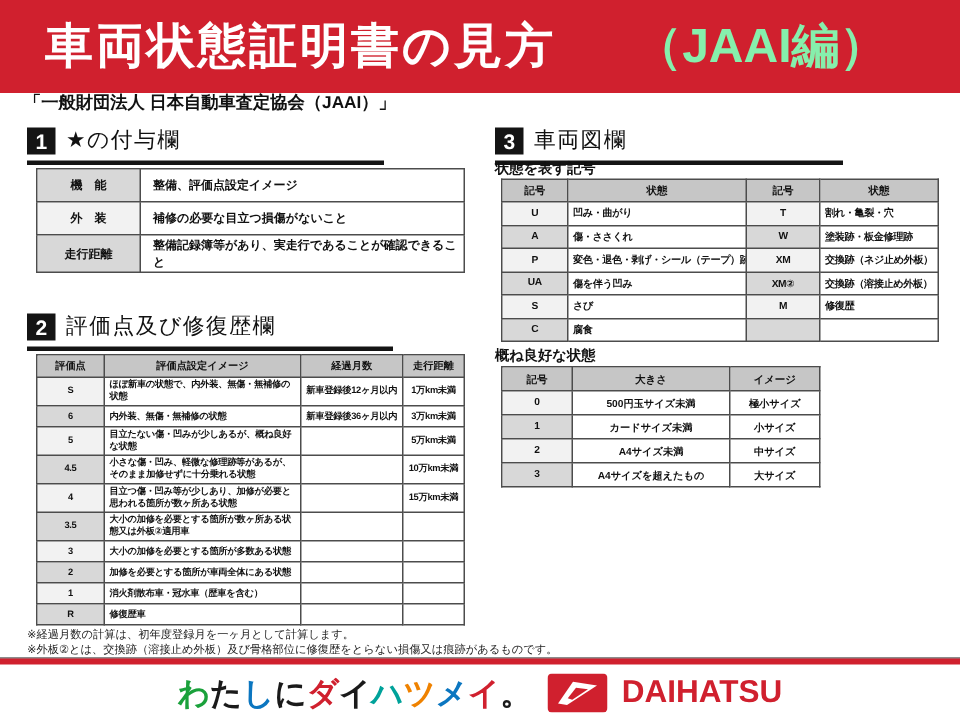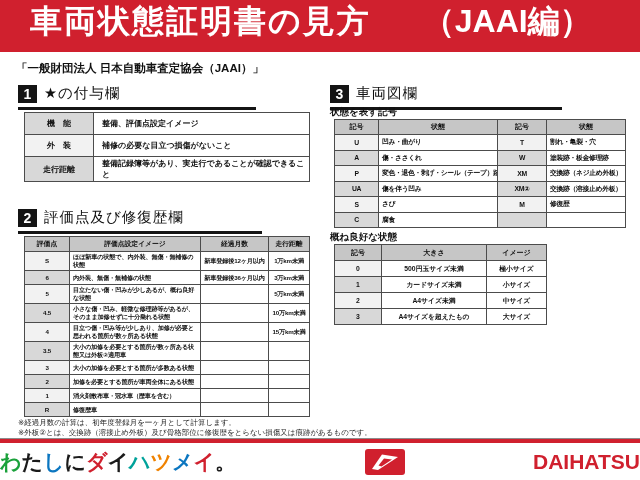--- a/index.html
+++ b/index.html
@@ -1,23 +1,23 @@
 <!DOCTYPE html>
 <html style="--red: #d0202e; --header_gray: #c6c6c6; --shade_light: #f2f2f2; --shade_dark: #d8d8d8;"><head>
 <meta charset="utf-8">
 <style>
   html,body{margin:0;padding:0;}
   body{
     width:640px;height:480px;position:relative;background:#fff;overflow:hidden;
     font-family:"Liberation Sans","DejaVu Sans",sans-serif;color:#111;
   }
-  .banner{position:absolute;top:0;left:0;width:640px;height:52px;background:var(--red);
-    display:flex;}
+  .banner{position:absolute;top:0;left:0;width:640px;height:62px;background:var(--red);
+    display:flex;align-items:center;}
   .banner .t{color:#fff;font-weight:bold;font-size:32px;margin-left:30px;letter-spacing:2px;white-space:nowrap;}
-  .banner .e{color:#ffffff;font-weight:bold;font-size:32px;margin-left:52px;white-space:nowrap;}
+  .banner .e{color:#86efac;font-weight:bold;font-size:32px;margin-left:52px;white-space:nowrap;}
   .subtitle{position:absolute;top:61px;left:16px;font-size:11.5px;font-weight:bold;}
 
   .sec{position:absolute;display:flex;align-items:flex-end;gap:7px;
     border-bottom:3px solid #141414;padding-bottom:4px;}
   .num{background:#141414;color:#fff;width:19px;height:18px;line-height:18px;
     text-align:center;font-weight:bold;font-size:14px;flex:0 0 auto;}
   .sectitle{font-size:14.5px;font-weight:normal;letter-spacing:1px;white-space:nowrap;}
 
   .minilabel{position:absolute;font-size:9.5px;font-weight:bold;}
 
@@ -64,21 +64,21 @@
   .t4 td{height:13px;font-size:6.8px;font-weight:bold;text-align:center;white-space:nowrap;}
   .t4 .c0{width:40px;}
   .t4 .c1{width:98px;}
   .t4 tbody tr:nth-child(odd) td.c0{background:var(--shade_light);}
   .t4 tbody tr:nth-child(even) td.c0{background:var(--shade_dark);}
 
   .footnotes{position:absolute;left:18px;top:418px;font-size:7.5px;line-height:10px;color:#222;}
   .redline{position:absolute;left:0;top:438px;width:640px;height:4px;background:var(--red);border-top:1px solid #8c8c8c;}
 
   .footer{position:absolute;left:0px;top:447px;width:640px;height:30px;display:flex;
-    align-items:center;justify-content:space-between;gap:10px;}
+    align-items:center;justify-content:center;gap:10px;}
   .slogan{font-size:21px;font-weight:bold;letter-spacing:0;white-space:nowrap;}
   .emblem{width:40px;height:26px;display:block;}
   .brand{font-size:21px;font-weight:bold;color:var(--red);letter-spacing:0;white-space:nowrap;}
 
   .s1{left:18px;top:84px;width:238px;}
   .s2{left:18px;top:208px;width:244px;}
   .s3{left:330px;top:84px;width:232px;}
   .lbl-cond{left:330px;top:106px;}
   .lbl-size{left:330px;top:231px;}
 </style>

